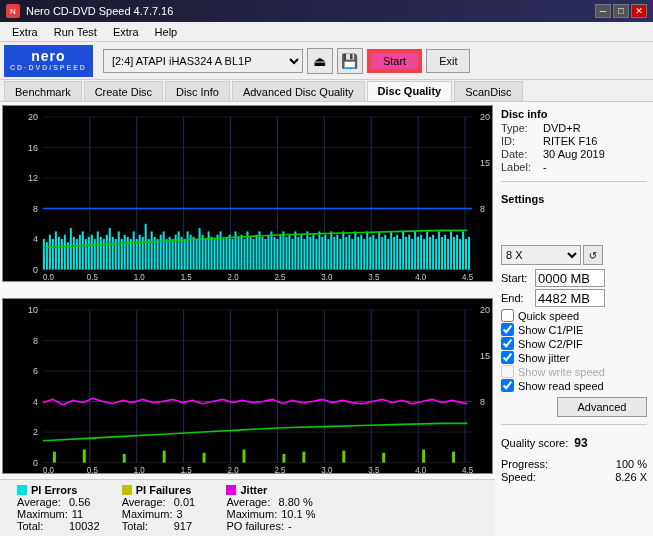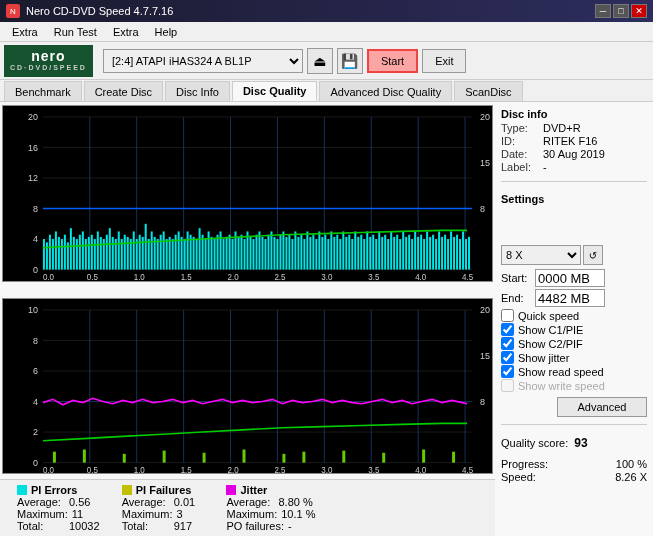--- a/index.html
+++ b/index.html
@@ -12,26 +12,26 @@
     .titlebar-btns { display: flex; gap: 2px; }
     .titlebar-btn { width: 16px; height: 14px; background: #555; color: white; font-size: 9px; display: flex; align-items: center; justify-content: center; cursor: pointer; border: 1px solid #777; }
     .titlebar-btn.close { background: #c00; }
     
     
     .menubar { background: #f0f0f0; height: 20px; display: flex; align-items: center; border-bottom: 1px solid #ccc; padding: 0 4px; font-size: 11px; }
     .menubar-item { padding: 2px 8px; cursor: pointer; }
     
     
     .toolbar { background: #f0f0f0; height: 38px; display: flex; align-items: center; padding: 2px 4px; border-bottom: 1px solid #ccc; gap: 4px; }
-    .toolbar-logo { background: #14532d; color: white; padding: 2px 6px; font-size: 12px; font-weight: bold; display: flex; flex-direction: column; align-items: center; line-height: 1.1; margin-right: 6px; height: 32px; justify-content: center; }
+    .toolbar-logo { background: #1d4ed8; color: white; padding: 2px 6px; font-size: 12px; font-weight: bold; display: flex; flex-direction: column; align-items: center; line-height: 1.1; margin-right: 6px; height: 32px; justify-content: center; }
     .toolbar-logo .nero { font-size: 14px; letter-spacing: 1px; }
     .toolbar-logo .sub { font-size: 7px; letter-spacing: 2px; color: #ccc; }
     .drive-select { height: 24px; min-width: 200px; font-size: 11px; border: 1px solid #999; padding: 0 4px; }
     .toolbar-icon-btn { width: 26px; height: 26px; border: 1px solid #999; background: #e8e8e8; display: flex; align-items: center; justify-content: center; cursor: pointer; font-size: 14px; }
-    .btn-start { background: #fca5a5; border: 2px solid #ef4444; height: 24px; padding: 0 12px; cursor: pointer; font-size: 11px; }
+    .btn-start { background: #ec4899; border: 4px solid #ef4444; height: 24px; padding: 0 12px; cursor: pointer; font-size: 11px; }
     .btn-exit { background: #e8e8e8; border: 1px solid #999; height: 24px; padding: 0 12px; cursor: pointer; font-size: 11px; }
     
     
     .tabs { background: #f0f0f0; height: 22px; display: flex; align-items: flex-end; border-bottom: 1px solid #ccc; padding-left: 4px; }
     .tab { padding: 2px 10px; border: 1px solid #ccc; border-bottom: none; background: #e0e0e0; cursor: pointer; font-size: 11px; height: 20px; display: flex; align-items: center; margin-right: 2px; }
     .tab.active { background: #f8f8f8; border-bottom: 1px solid #f8f8f8; z-index: 1; font-weight: bold; }
     
     
     .main { display: flex; height: calc(536px - 22px - 20px - 38px - 22px); background: #f8f8f8; }
     
@@ -115,22 +115,22 @@
   <div class="toolbar-icon-btn">⏏</div>
   <div class="toolbar-icon-btn">💾</div>
   <button class="btn-start">Start</button>
   <button class="btn-exit">Exit</button>
 </div>
 
 <div class="tabs">
   <div class="tab">Benchmark</div>
   <div class="tab">Create Disc</div>
   <div class="tab">Disc Info</div>
+  <div class="tab">Advanced Disc Quality</div>
   <div class="tab active">Disc Quality</div>
-  <div class="tab">Advanced Disc Quality</div>
   <div class="tab">ScanDisc</div>
 </div>
 
 <div class="main">
 
   <div style="flex:1; display:flex; flex-direction:column;">
 
     <div style="flex:1; padding:3px 2px 5px 2px; display:flex; flex-direction:column; gap:16px;justify-content:flex-end;">
 
       <div class="chart-container" style="flex:1;">
@@ -506,27 +506,27 @@
         <span>Show C1/PIE</span>
       </div>
       <div class="checkbox-row">
         <input type="checkbox" checked="" style="">
         <span>Show C2/PIF</span>
       </div>
       <div class="checkbox-row">
         <input type="checkbox" checked="" style="">
         <span>Show jitter</span>
       </div>
+      <div class="checkbox-row disabled">
+        <input type="checkbox" disabled="" style="">
+        <span style="color:#aaa;">Show write speed</span>
+      </div>
       <div class="checkbox-row">
         <input type="checkbox" checked="" style="">
         <span>Show read speed</span>
-      </div>
-      <div class="checkbox-row disabled">
-        <input type="checkbox" disabled="" style="">
-        <span style="color:#aaa;">Show write speed</span>
       </div>
       <div style="display:flex;justify-content:flex-end;margin-top:3px;">
         <button class="btn-advanced">Advanced</button>
       </div>
     </div>
 
     <hr class="divider">
 
     <div class="quality-row">
       <span class="quality-label">Quality score:</span>

